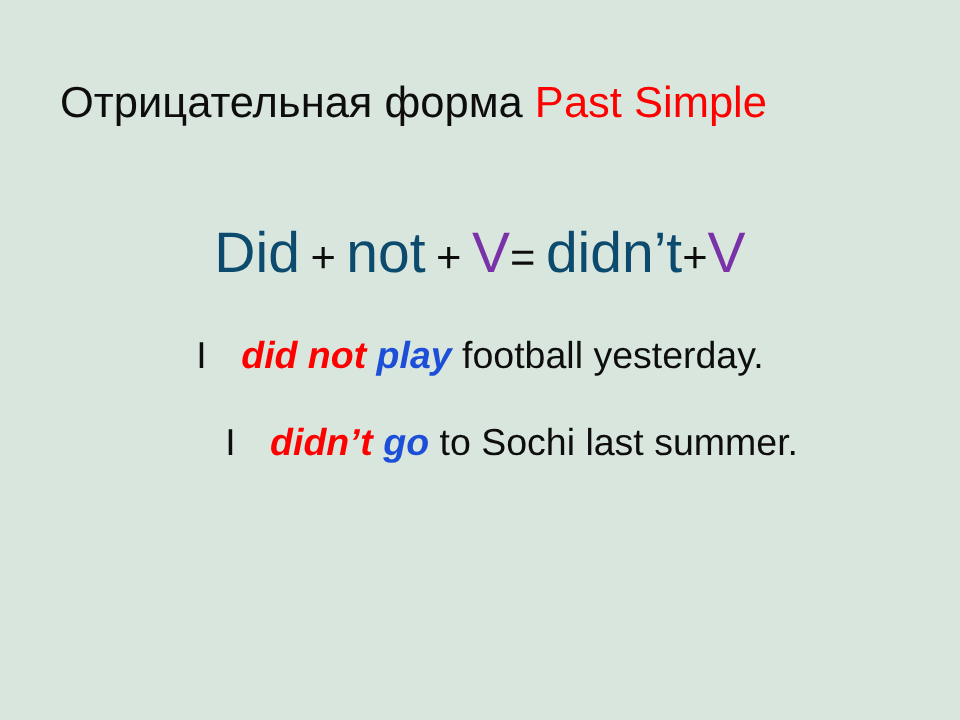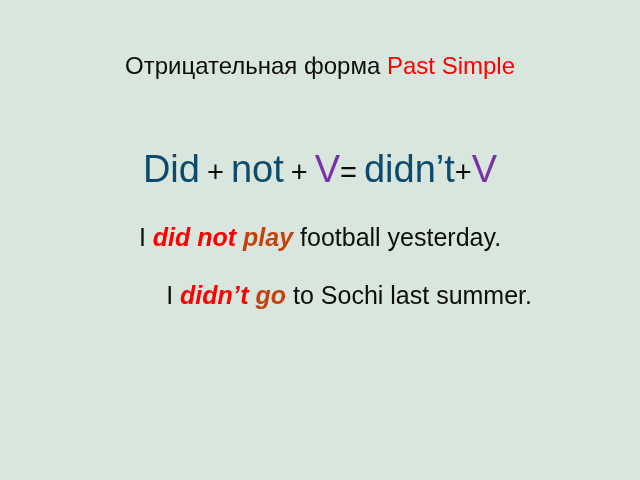--- a/index.html
+++ b/index.html
@@ -23,23 +23,22 @@
     background: #d9e6dd;
     box-sizing: border-box;
   }
 
   
   .title-block {
     position: absolute;
     left: 40px;
     top: 52px;
     width: 560px;
-    text-align: center;
     line-height: 1.18;
-    font-size: 24px;
+    font-size: 29px;
     font-weight: 400;
     color: #0d0d0d;
     letter-spacing: 0px;
   }
   .title-block .accent-red {
     color: #ff0000;
   }
 
   
   .formula-block {
@@ -92,23 +91,24 @@
     font-weight: 400;
   }
   .sentence + .sentence {
     margin-top: 22px;
     text-align: right;
   }
   .sentence .neg {
     color: #ff0000;
     font-weight: bold;
     font-style: italic;
+    margin-left: 16px;
   }
   .sentence .verb {
-    color: #c2410c;
+    color: #1d4ed8;
     font-weight: bold;
     font-style: italic;
   }
 </style>
 </head>
 <body>
 
 <div class="slide">
 
   <div class="title-block">

